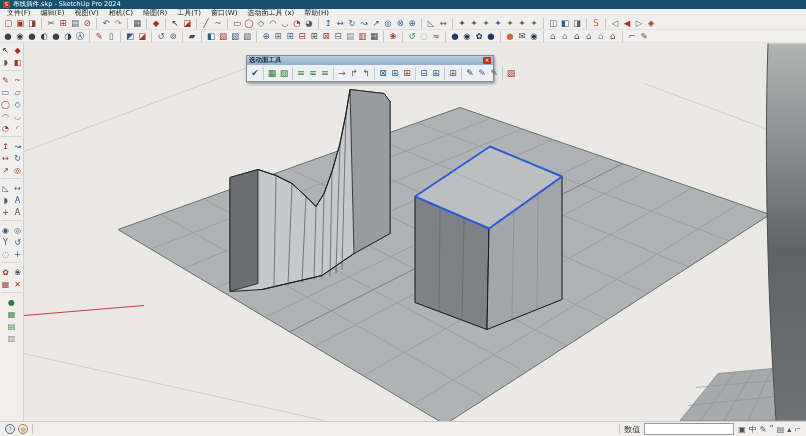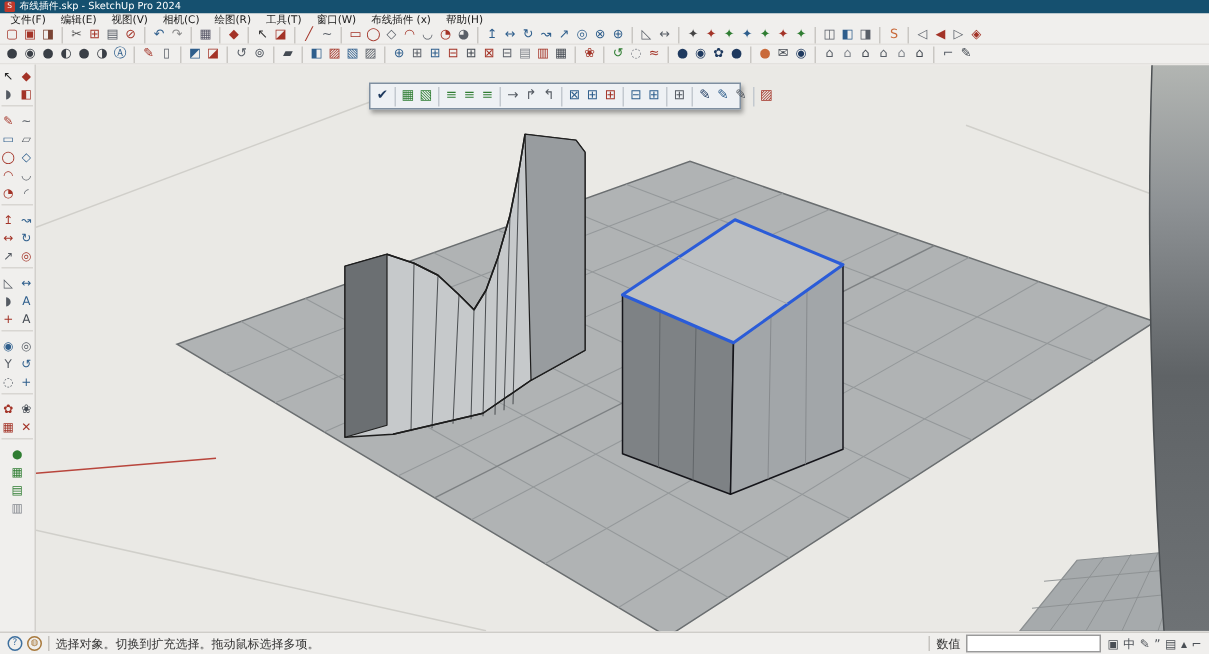--- a/index.html
+++ b/index.html
@@ -70,21 +70,21 @@
 
 <div class="menubar">
 
 <span class="menu-item">文件(F)</span>
     <span class="menu-item">编辑(E)</span>
     <span class="menu-item">视图(V)</span>
     <span class="menu-item">相机(C)</span>
     <span class="menu-item">绘图(R)</span>
     <span class="menu-item">工具(T)</span>
     <span class="menu-item">窗口(W)</span>
-    <span class="menu-item">布线插件 (x)</span>
+    <span class="menu-item">选动面工具 (x)</span>
     <span class="menu-item">帮助(H)</span>
   </div>
 
 <div class="toolrow r1">
 
 <span class="tb-icon" style="color: rgb(163, 51, 39);">▢</span>
     <span class="tb-icon" style="color: rgb(163, 51, 39);">▣</span>
     <span class="tb-icon" style="color: rgb(122, 68, 52);">◨</span>
     <span class="tb-icon sep" style="color: rgb(85, 85, 85);">✂</span>
     <span class="tb-icon" style="color: rgb(163, 51, 39);">⊞</span>
@@ -318,20 +318,24 @@
         <line x1="672" y1="344" x2="782" y2="334"></line>
       </g>
     </g>
 
     <path d="M744,0 L782,0 L782,377 L752,377 C744,260 740,120 744,0 Z" fill="url(#gr)"></path>
     <path d="M744,0 C740,120 744,260 752,377" fill="none" stroke="#4b4f52" stroke-width="1"></path>
   </svg>
 </div>
 
 <div class="ptool">
+  <div class="pt-title">
+    <span>选动面工具</span>
+    <span class="pt-close">✕</span>
+  </div>
   <div class="pt-row">
 
   <span class="pt-icon" style="color: rgb(31, 58, 95);">✔</span>
       <span class="pt-icon sep" style="color: rgb(47, 125, 50);">▦</span>
       <span class="pt-icon" style="color: rgb(47, 125, 50);">▧</span>
       <span class="pt-icon sep" style="color: rgb(47, 125, 50);">≡</span>
       <span class="pt-icon" style="color: rgb(47, 125, 50);">≡</span>
       <span class="pt-icon" style="color: rgb(47, 125, 50);">≡</span>
       <span class="pt-icon sep" style="color: rgb(85, 91, 99);">→</span>
       <span class="pt-icon" style="color: rgb(85, 91, 99);">↱</span>
@@ -349,21 +353,20 @@
     </div>
 </div>
 
 <div class="statusbar">
   <span class="sb-icgroup" style="display:flex;gap:3px;">
 
   <span class="sb-ic" style="color: rgb(61, 111, 158);">?</span>
       <span class="sb-ic" style="color: rgb(168, 121, 60);">◍</span>
     </span>
   <span class="vsep"></span>
-  <span class="sb-msg">选择对象。切换到扩充选择。拖动鼠标选择多项。</span>
   <span class="sb-spacer"></span>
   <span class="vsep"></span>
   <span class="measure-label">数值</span>
   <input class="measure-input" value="" style="">
   <span class="tray">
 
   <span>▣</span>
       <span>中</span>
       <span>✎</span>
       <span>”</span>

